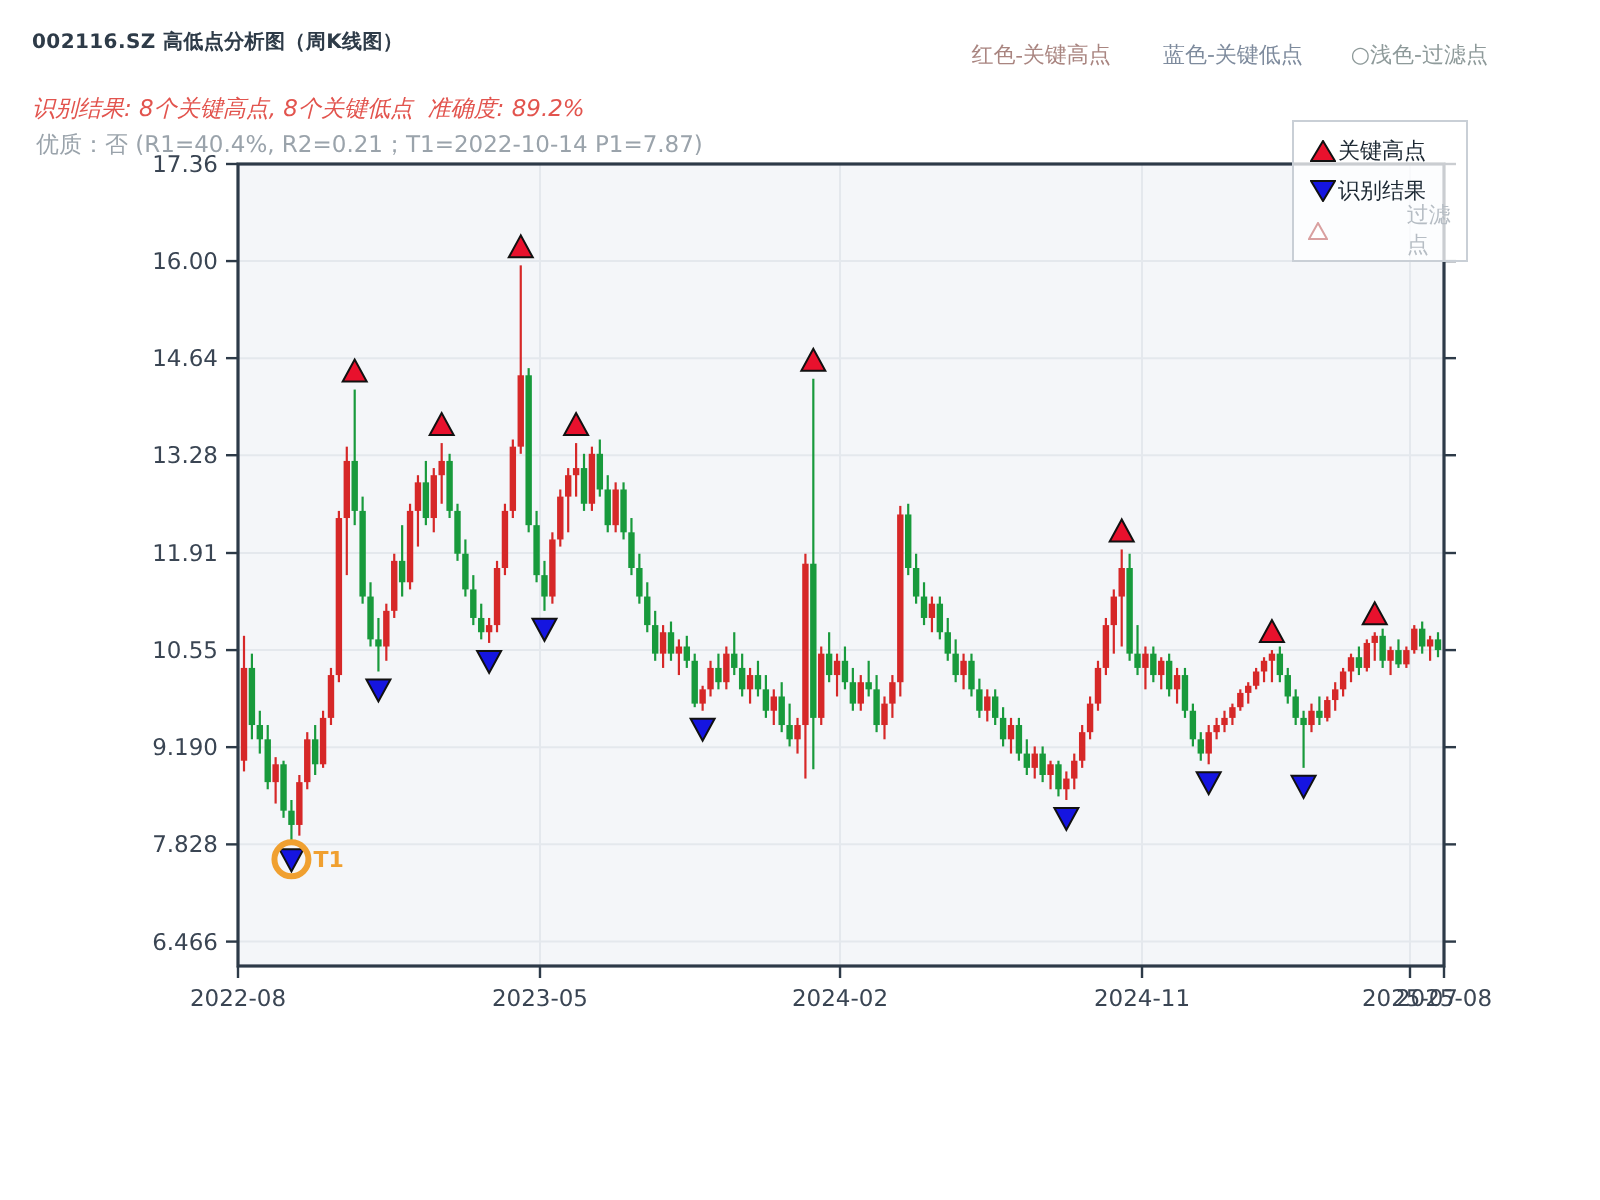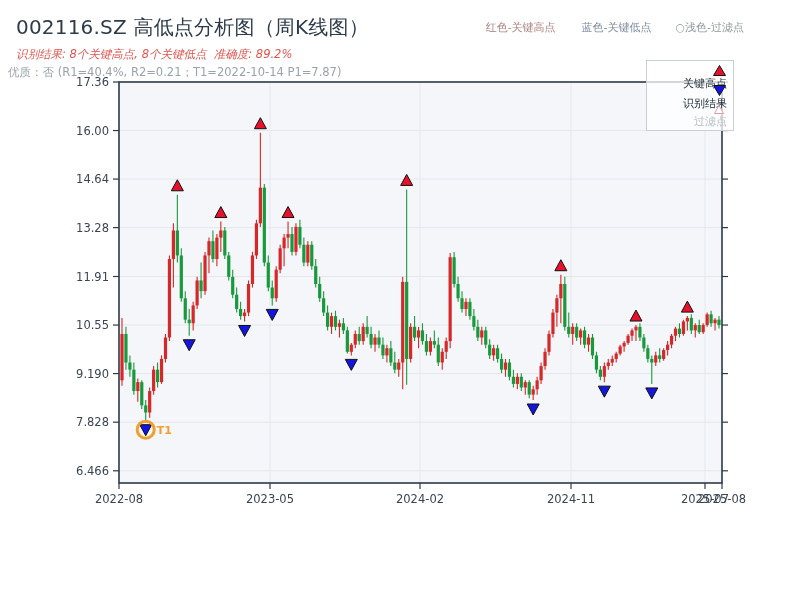--- a/index.html
+++ b/index.html
@@ -1,29 +1,29 @@
 <!DOCTYPE html>
 <html><head>
 <meta charset="utf-8">
 <style>
   html,body{margin:0;padding:0;background:#ffffff;}
   body{width:800px;height:600px;position:relative;font-family:"DejaVu Sans","Liberation Sans",sans-serif;overflow:hidden;}
   .abs{position:absolute;}
-  #title{left:16px;top:14px;font-size:20px;font-weight:400;color:#2e3b48;letter-spacing:.2px;text-align:center;}
+  #title{left:16px;top:14px;font-size:10px;font-weight:700;color:#2e3b48;letter-spacing:.2px;text-align:center;}
   #result-line{left:16px;top:47px;font-size:11.5px;color:#e2544e;white-space:pre;font-style:italic;}
-  #quality-line{left:8px;top:65px;font-size:11.5px;color:#9aa3ab;white-space:pre;}
+  #quality-line{left:18px;top:65px;font-size:11.5px;color:#9aa3ab;white-space:pre;}
   #color-key{right:56px;top:20px;font-size:11px;display:flex;align-items:center;}
   #color-key .k1{color:#a98580;margin-right:26px;font-family:Liberation Serif, serif;}
   #color-key .k2{color:#7e8b9d;margin-right:24px;}
   #color-key .k3{color:#8e9a9a;}
   #chart-wrap{left:0;top:0;width:800px;height:600px;}
   svg text{font-family:"DejaVu Sans","Liberation Sans",sans-serif;}
   
   #legend{left:646px;top:60px;width:88px;border:1px solid #c9cfd6;background:rgba(255,255,255,0.75);padding:4px 6px 5px 6px;box-sizing:border-box;}
-  .legend-row{display:flex;align-items:flex-end;height:20px;flex-direction:column;}
+  .legend-row{display:flex;align-items:center;height:20px;}
   .legend-row .glyph{width:16px;display:flex;justify-content:center;}
   .legend-row .lab{font-size:11px;color:#1c2833;}
   .legend-row .lab.muted{color:#b6bdc4;margin-left:39px;}
 </style>
 </head>
 <body>
 
 <div id="title" class="abs">002116.SZ 高低点分析图（周K线图）</div>
 <div id="result-line" class="abs">识别结果: 8个关键高点, 8个关键低点  准确度: 89.2%</div>
 <div id="quality-line" class="abs">优质：否 (R1=40.4%, R2=0.21；T1=2022-10-14 P1=7.87)</div>

